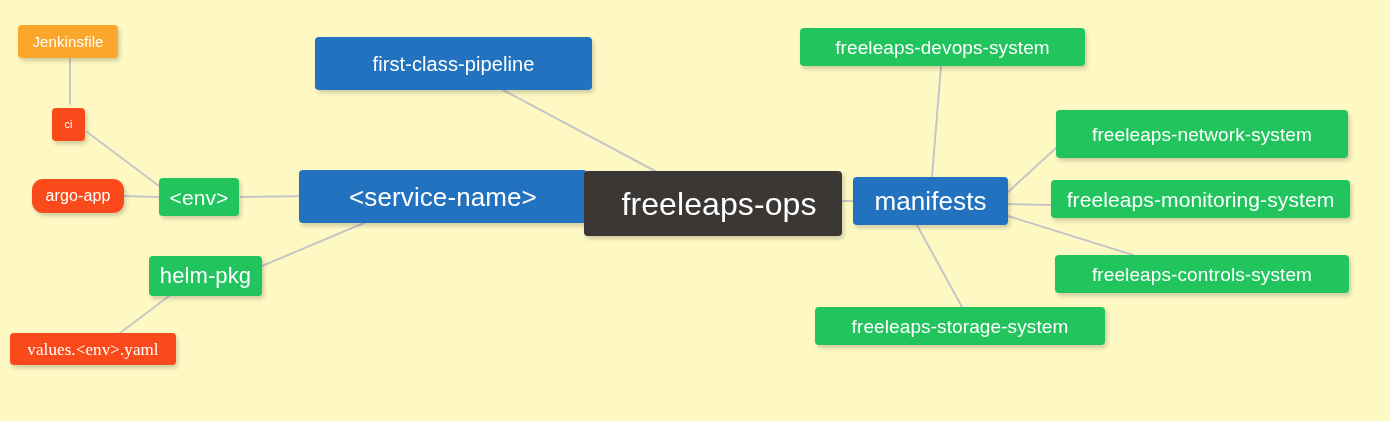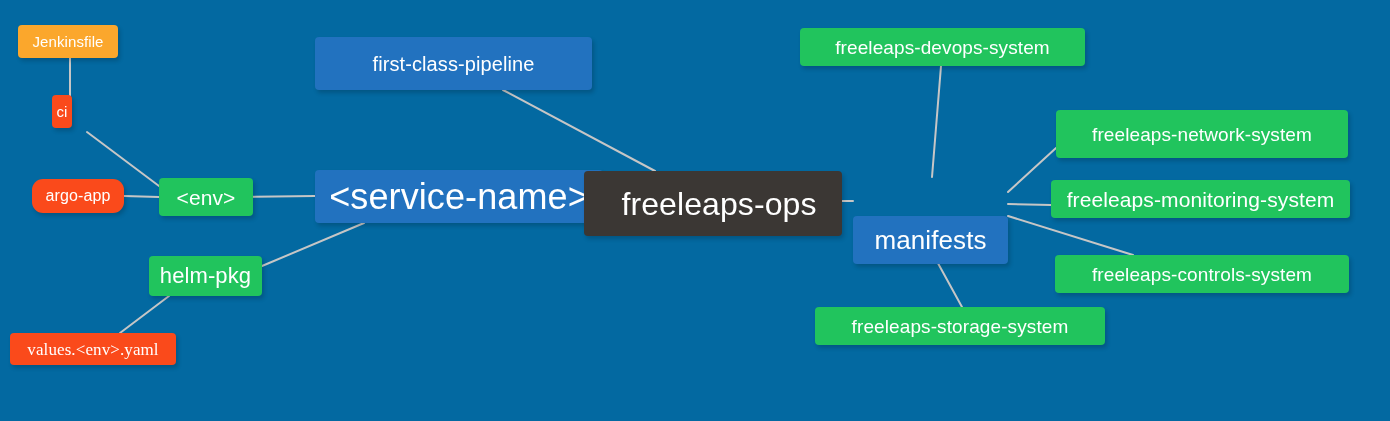--- a/index.html
+++ b/index.html
@@ -1,21 +1,21 @@
 <!DOCTYPE html>
 <html><head>
 <meta charset="utf-8">
 <style>
   html,body{margin:0;padding:0;background:#ffffff;}
   body{
     width:1390px;height:421px;overflow:hidden;
     font-family:"Liberation Sans", sans-serif;
     -webkit-font-smoothing:antialiased;
   }
-  #canvas{position:relative;width:1390px;height:421px;background:#0369a1;}
+  #canvas{position:relative;width:1390px;height:421px;background:#fef9c3;}
   #edges{position:absolute;left:0;top:0;width:1390px;height:421px;pointer-events:none;}
   .node{
     position:absolute;
     display:flex;align-items:center;justify-content:center;
     box-sizing:border-box;
     color:#ffffff;
     border-radius:4px;
     white-space:nowrap;
     box-shadow:2px 3px 4px rgba(0,0,0,0.18);
     line-height:1;
@@ -43,27 +43,27 @@
       <line x1="503" y1="90" x2="655" y2="171" stroke="#c6c6c6" stroke-width="2" stroke-linecap="round"></line>
       <line x1="842" y1="201" x2="853" y2="201" stroke="#c6c6c6" stroke-width="2" stroke-linecap="round"></line>
       <line x1="932" y1="177" x2="941" y2="66" stroke="#c6c6c6" stroke-width="2" stroke-linecap="round"></line>
       <line x1="1008" y1="192" x2="1056" y2="148" stroke="#c6c6c6" stroke-width="2" stroke-linecap="round"></line>
       <line x1="1008" y1="204" x2="1051" y2="205" stroke="#c6c6c6" stroke-width="2" stroke-linecap="round"></line>
       <line x1="1008" y1="216" x2="1133" y2="255" stroke="#c6c6c6" stroke-width="2" stroke-linecap="round"></line>
       <line x1="917" y1="225" x2="962" y2="307" stroke="#c6c6c6" stroke-width="2" stroke-linecap="round"></line>
     </svg>
   <div id="node-layer">
       <div class="node n-orange" style="left: 18px; top: 25px; width: 100px; height: 33px; font-size: 15px;">Jenkinsfile</div>
-      <div class="node n-red" style="left: 52px; top: 95px; width: 20px; height: 33px; font-size: 15px;">ci</div>
+      <div class="node n-red" style="left: 52px; top: 108px; width: 33px; height: 33px; font-size: 11px;">ci</div>
       <div class="node n-red" style="left: 32px; top: 179px; width: 92px; height: 34px; font-size: 16px; border-radius: 11px;">argo-app</div>
-      <div class="node n-green" style="left: 159px; top: 178px; width: 94px; height: 38px; font-size: 21px;">&lt;env&gt;</div>
-      <div class="node n-blue" style="left: 315px; top: 170px; width: 288px; height: 53px; font-size: 36px;">&lt;service-name&gt;</div>
+      <div class="node n-green" style="left: 159px; top: 178px; width: 80px; height: 38px; font-size: 21px;">&lt;env&gt;</div>
+      <div class="node n-blue" style="left: 299px; top: 170px; width: 288px; height: 53px; font-size: 26px;">&lt;service-name&gt;</div>
       <div class="node n-blue" style="left: 315px; top: 37px; width: 277px; height: 53px; font-size: 20px;">first-class-pipeline</div>
       <div class="node n-root" style="left: 584px; top: 171px; width: 258px; height: 65px; font-size: 32px; padding-left: 12px;">freeleaps-ops</div>
-      <div class="node n-blue" style="left: 853px; top: 177px; width: 155px; height: 48px; font-size: 26px; margin-top: 39px;">manifests</div>
+      <div class="node n-blue" style="left: 853px; top: 177px; width: 155px; height: 48px; font-size: 26px;">manifests</div>
       <div class="node n-green" style="left: 149px; top: 256px; width: 113px; height: 40px; font-size: 22px;">helm-pkg</div>
       <div class="node n-red" style="left: 10px; top: 333px; width: 166px; height: 32px; font-size: 17px; font-family: Liberation Serif, serif;">values.&lt;env&gt;.yaml</div>
       <div class="node n-green" style="left: 800px; top: 28px; width: 285px; height: 38px; font-size: 19px;">freeleaps-devops-system</div>
       <div class="node n-green" style="left: 1056px; top: 110px; width: 292px; height: 48px; font-size: 19px;">freeleaps-network-system</div>
       <div class="node n-green" style="left: 1051px; top: 180px; width: 299px; height: 38px; font-size: 21px;">freeleaps-monitoring-system</div>
       <div class="node n-green" style="left: 1055px; top: 255px; width: 294px; height: 38px; font-size: 19px;">freeleaps-controls-system</div>
       <div class="node n-green" style="left: 815px; top: 307px; width: 290px; height: 38px; font-size: 19px;">freeleaps-storage-system</div>
     </div>
 </div>
 

